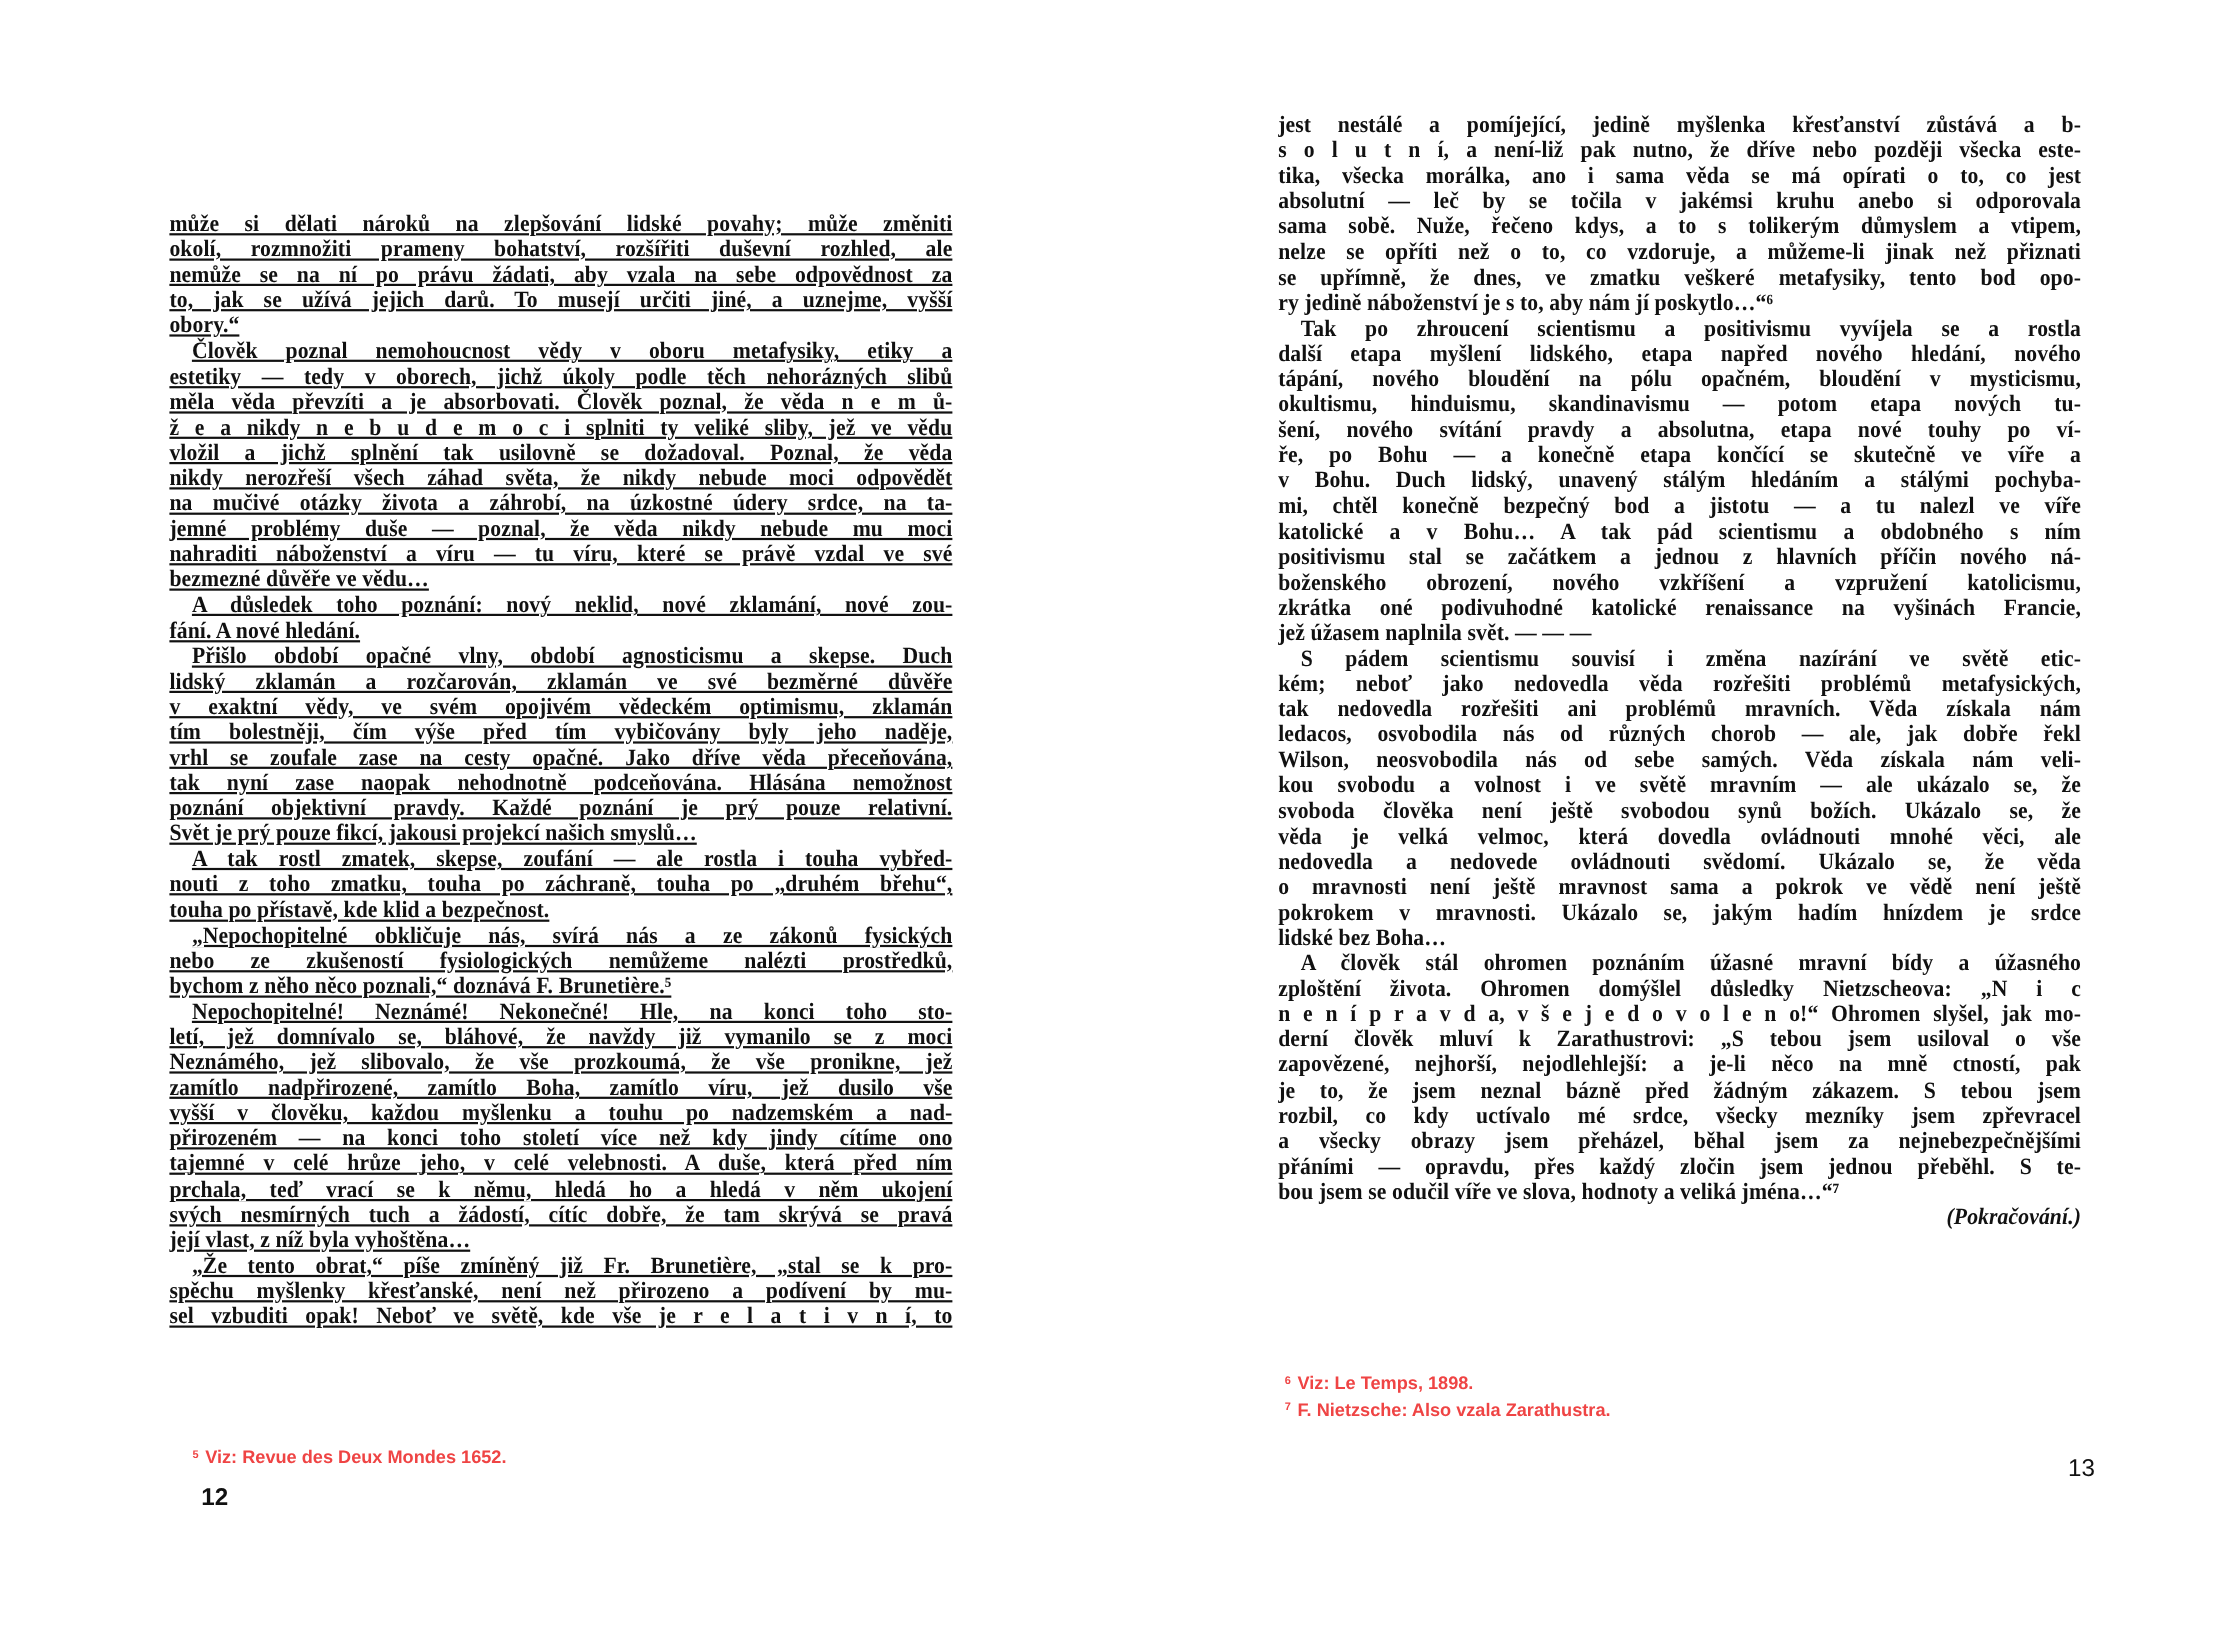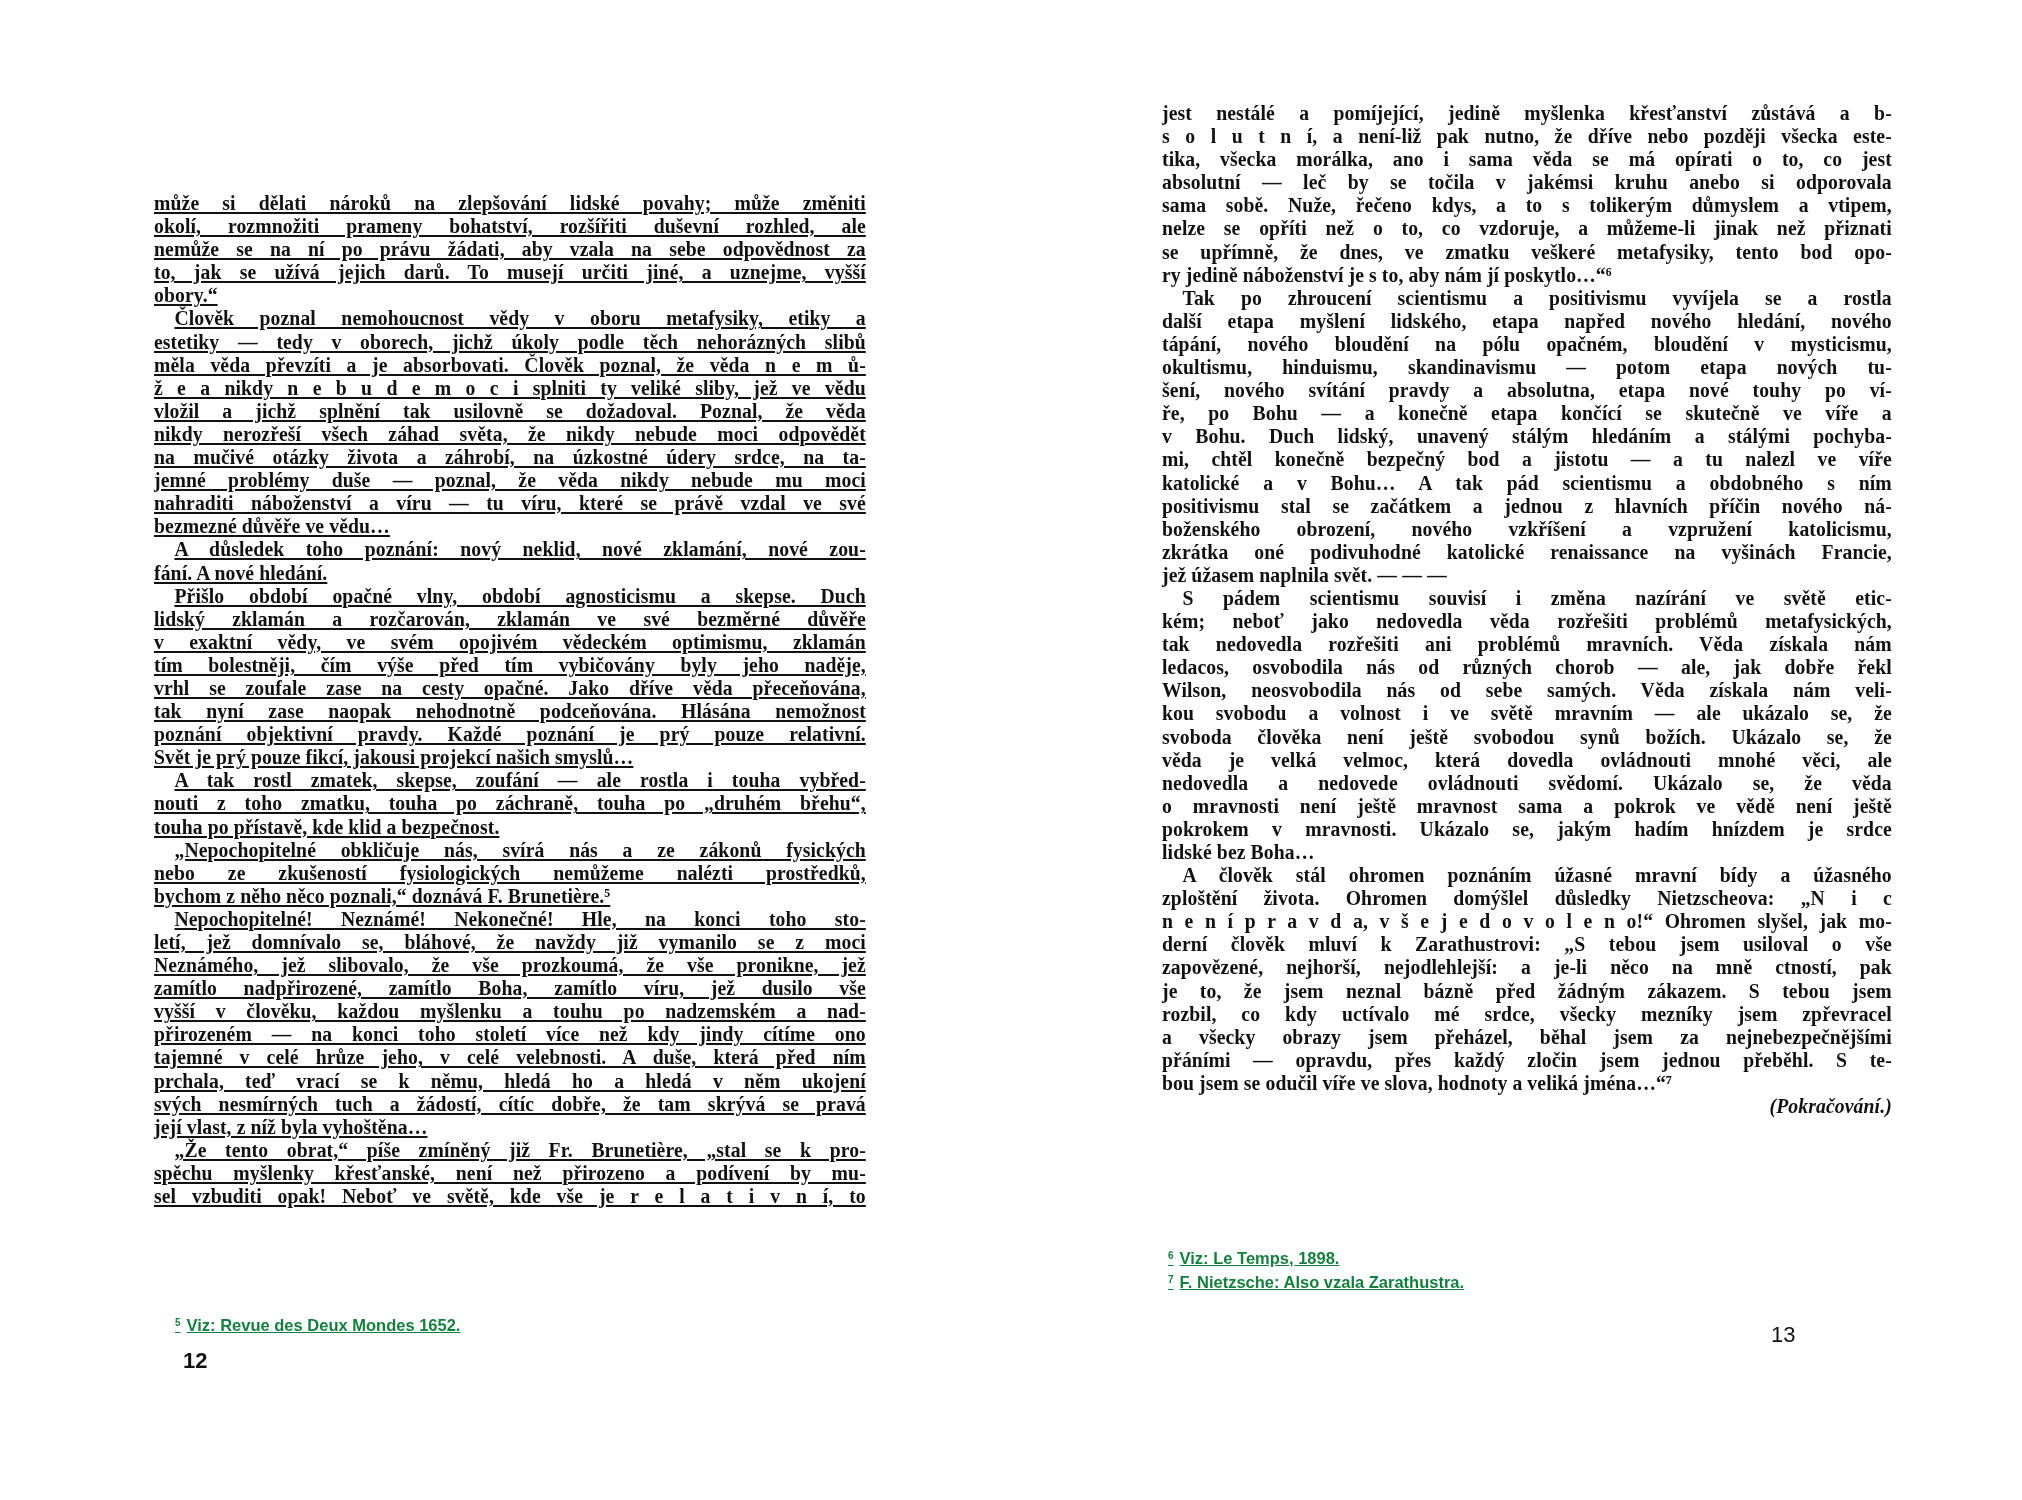--- a/index.html
+++ b/index.html
@@ -8,28 +8,28 @@
   .page { position: absolute; }
   .page.left { left: 154px; top: 192px; width: 712px; text-decoration: underline; }
   .page.right { left: 1162px; top: 102px; width: 730px; }
   .line { display: block; font-size: 21.2px; line-height: 23.1px; height: 23.1px;
           text-align: justify; text-align-last: justify; white-space: nowrap;
           letter-spacing: 0.1px; font-weight: 600; transform: scaleX(0.93); transform-origin: left; width: 107.5%; }
   .line.last { text-align-last: left; }
   .line.indent { text-indent: 22px; }
   .line.right-align { text-align-last: right; font-style: italic; }
   .footnotes { position: absolute; font-family: "Liberation Sans", "DejaVu Sans", sans-serif;
-               font-size: 16.5px; font-weight: 700; line-height: 21px; color: #15803d; text-decoration: underline; }
+               font-size: 16.5px; font-weight: 700; line-height: 21px; color: #ef4444; }
   .footnotes.left { left: 175px; top: 1312px; }
   .footnotes.right { left: 1168px; top: 1245px; }
   .fn sup { font-size: 10px; vertical-align: 5px; margin-right: 6px; }
   .pagenum { position: absolute; font-family: "Liberation Sans", "DejaVu Sans", sans-serif;
              font-size: 22px; font-weight: 700; color: #111; }
   .pagenum.left { left: 152px; top: 1348px; margin-left: 31px; }
-  .pagenum.right { left: 1771px; top: 1322px; font-weight: 400; }
+  .pagenum.right { left: 1880px; top: 1322px; font-weight: 400; }
 </style>
 </head>
 <body>
 
 <div class="page left">
   <div id="left-lines">
       <span class="line">může si dělati nároků na zlepšování lidské povahy; může změniti</span>
       <span class="line">okolí, rozmnožiti prameny bohatství, rozšířiti duševní rozhled, ale</span>
       <span class="line">nemůže se na ní po právu žádati, aby vzala na sebe odpovědnost za</span>
       <span class="line">to, jak se užívá jejich darů. To musejí určiti jiné, a uznejme, vyšší</span>

